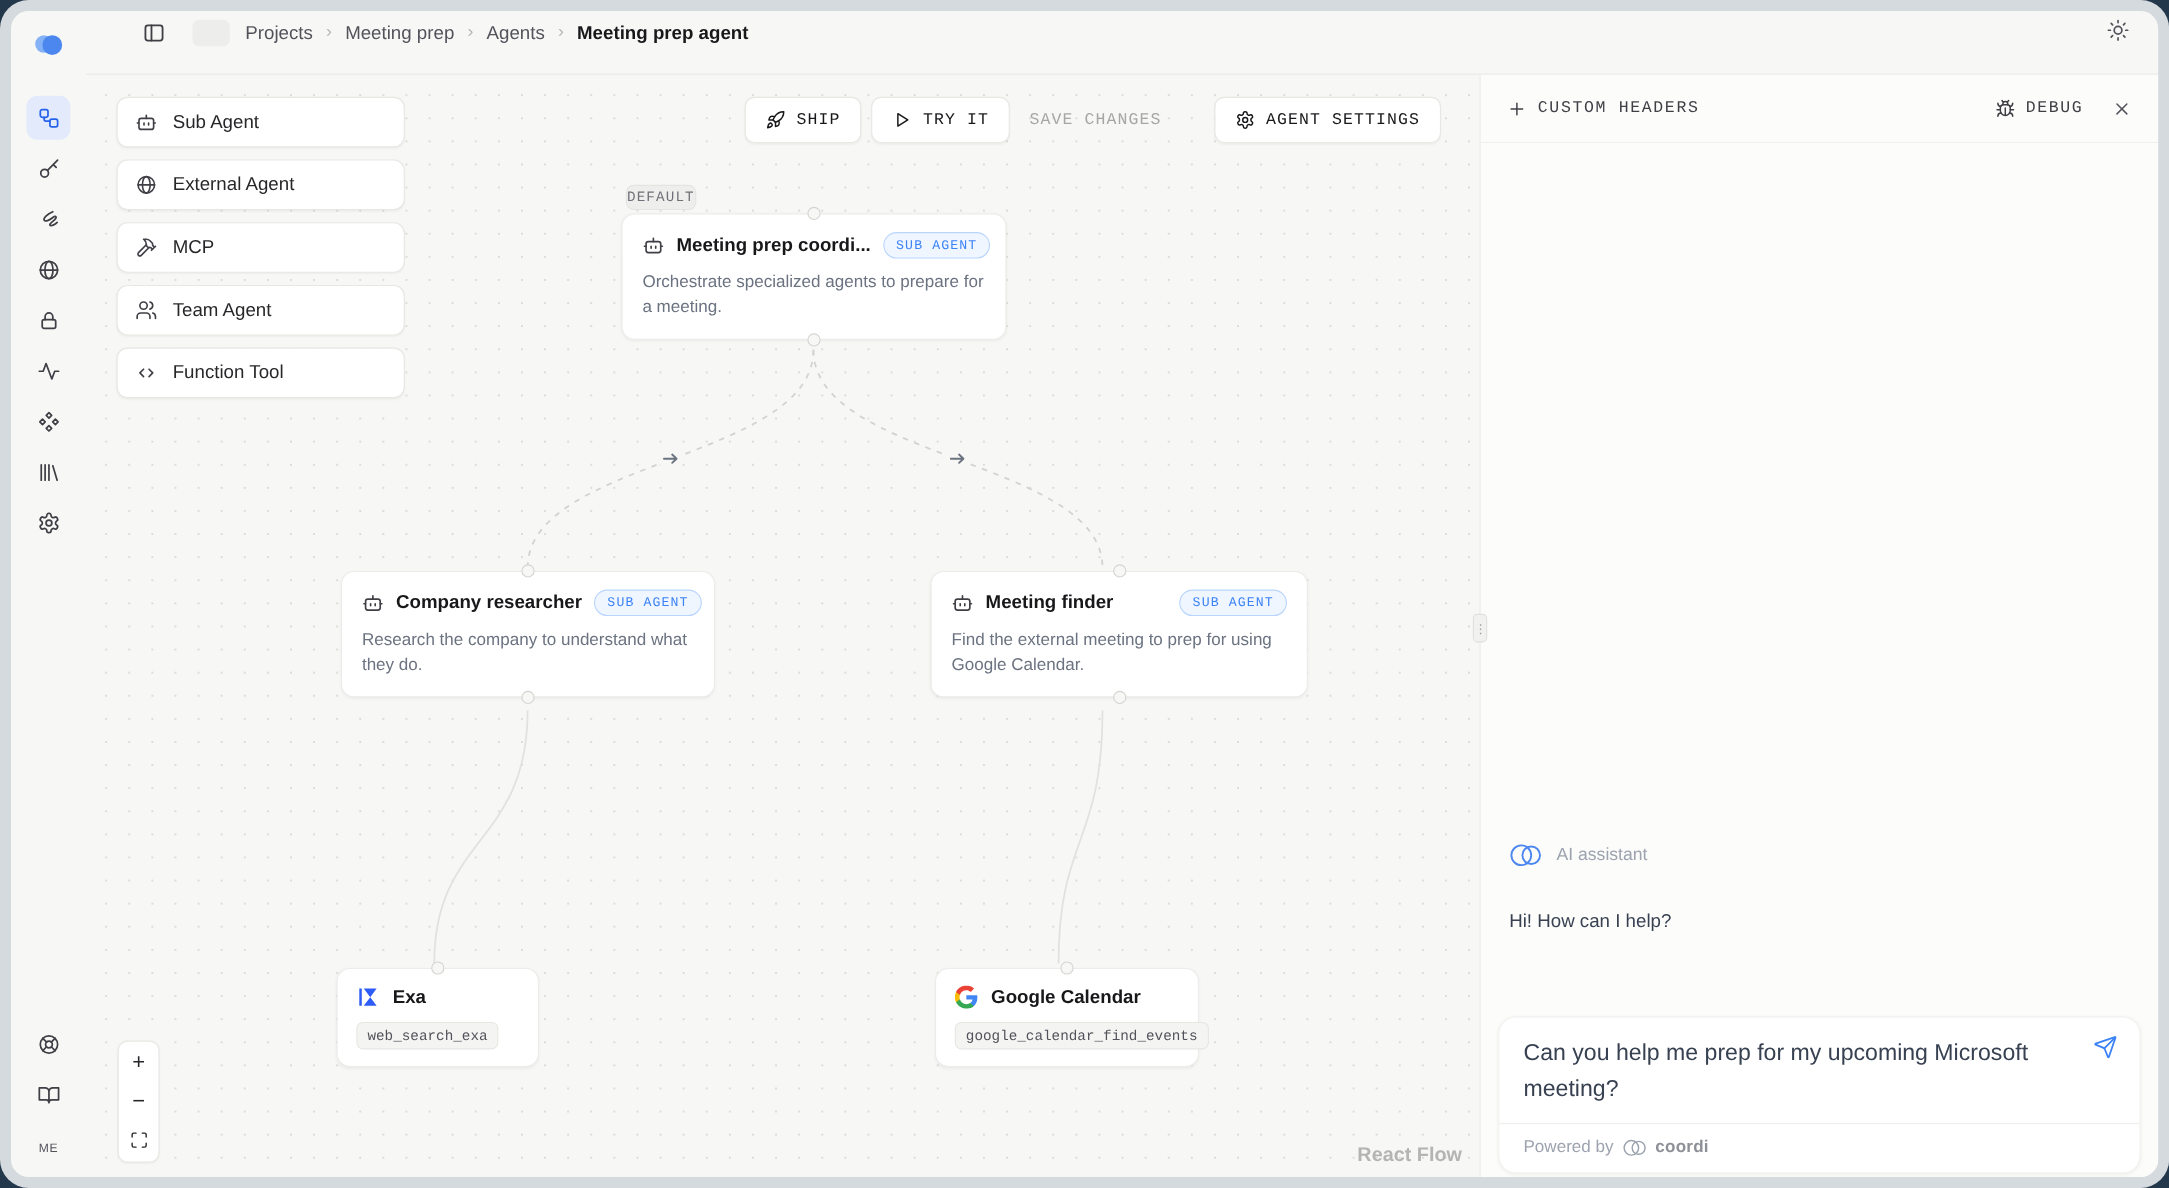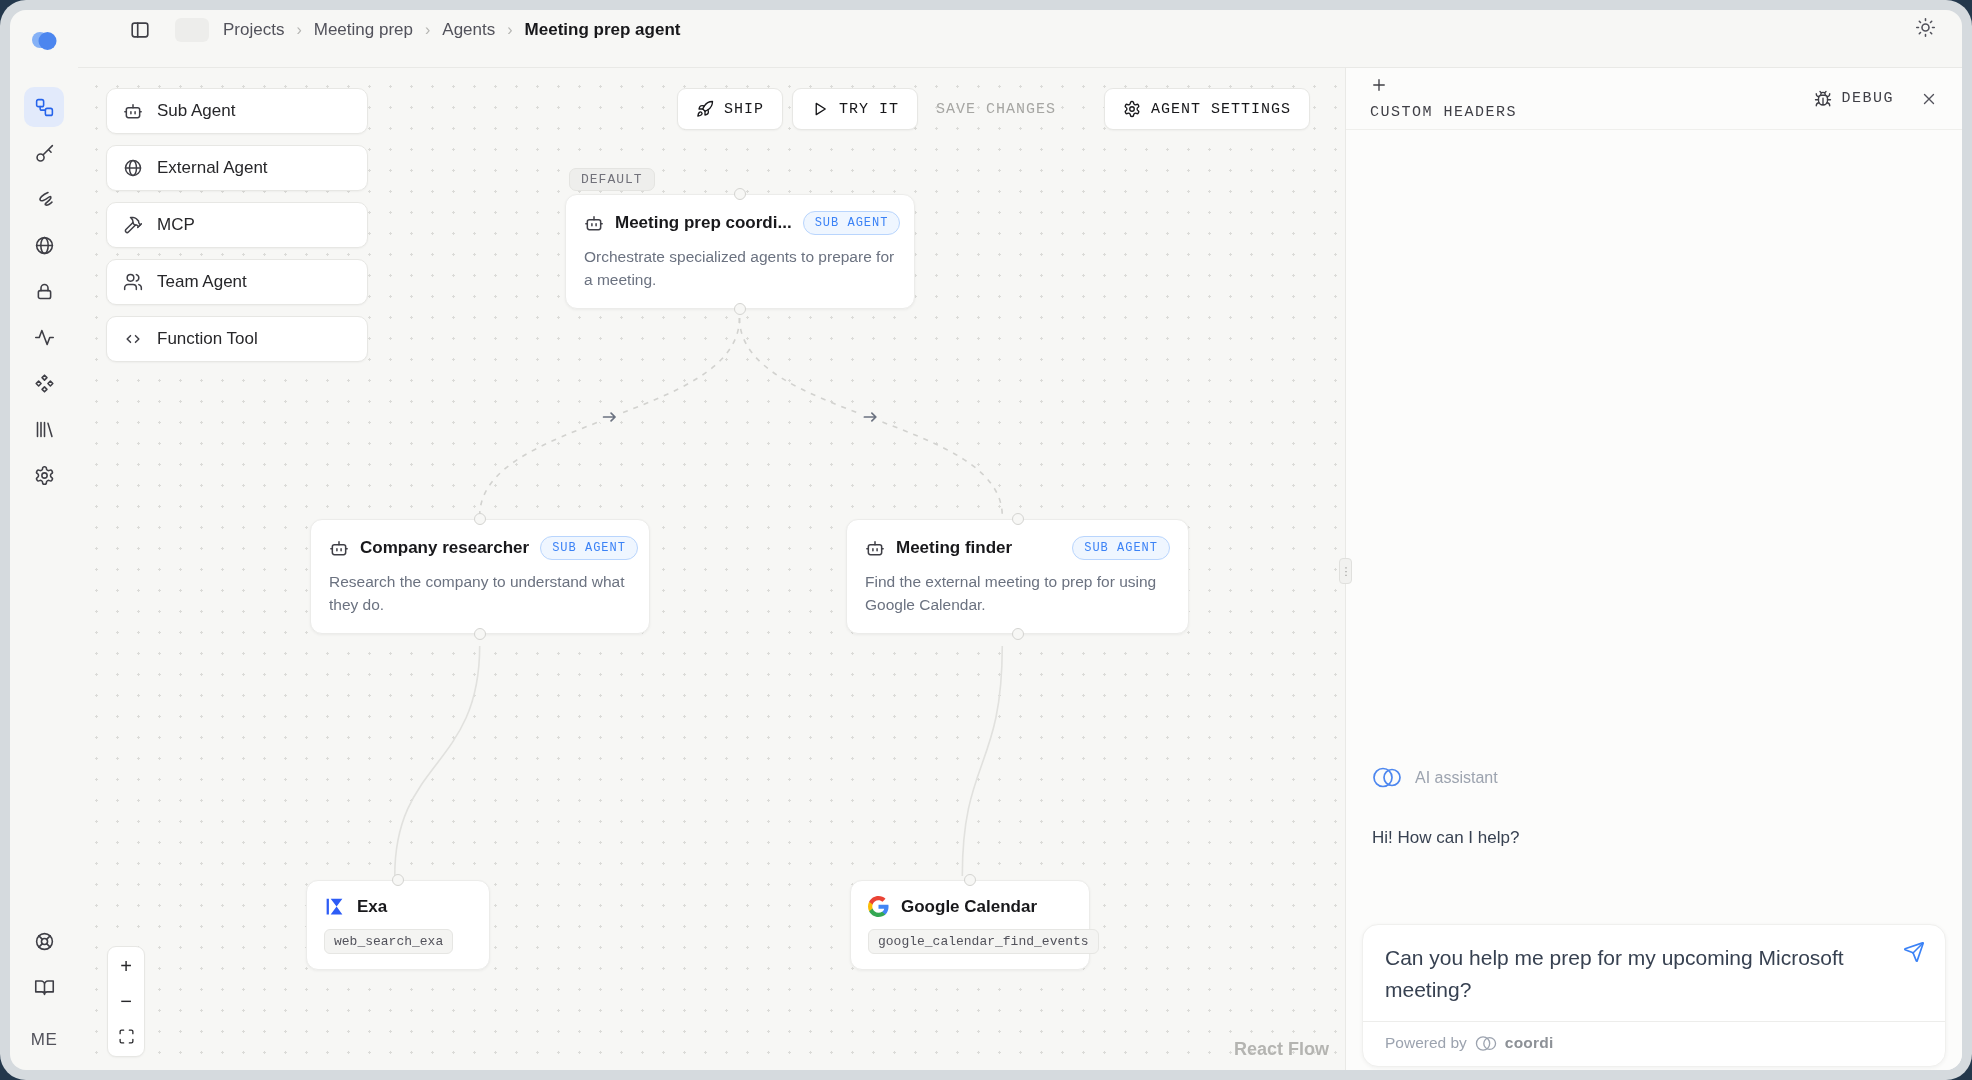--- a/index.html
+++ b/index.html
@@ -8,21 +8,21 @@
   .frame { position:absolute; inset:0; background:#d5dade; border-radius:26px; }
   .app { position:absolute; inset:10px; background:#f7f7f5; border-radius:16px; overflow:hidden; display:flex; }
 
   
   .iconbar { width:68px; flex:none; display:flex; flex-direction:column; align-items:center; padding:18px 0 20px; }
   .logo { width:30px; height:26px; margin-bottom:30px; }
   .railbtn { width:40px; height:40px; margin:3px 0; border-radius:10px; display:flex; align-items:center; justify-content:center; color:#3f3f46; cursor:pointer; }
   .railbtn svg { width:21px; height:21px; }
   .railbtn.active { background:#e2eafb; color:#2563eb; }
   .rail-spacer { flex:1; }
-  .me { font-size:17px; color:#52525b; letter-spacing:.5px; margin-top:20px; }
+  .me { font-size:11px; color:#52525b; letter-spacing:.5px; margin-top:20px; }
 
   svg.ico { fill:none; stroke:currentColor; stroke-width:1.8; stroke-linecap:round; stroke-linejoin:round; }
 
   
   .content { flex:1; display:flex; flex-direction:column; min-width:0; }
   .topbar { height:58px; flex:none; display:flex; align-items:center; padding:0 26px 18px 45px; border-bottom:1px solid #e9e9e6; }
   .panel-toggle { width:34px; height:34px; border-radius:8px; display:flex; align-items:center; justify-content:center; color:#3f3f46; cursor:pointer; }
   .crumb-skel { width:34px; height:24px; background:#ededeb; border-radius:6px; margin:0 14px 0 18px; }
   .breadcrumb { display:flex; align-items:center; gap:12px; font-size:17px; color:#52525b; }
   .breadcrumb .sep { color:#b6b6b3; font-size:16px; }
@@ -50,21 +50,21 @@
     font-family:"Liberation Mono", monospace; font-size:15px; letter-spacing:1px; color:#a6a6a3; }
 
   .node { position:absolute; background:#fff; border:1px solid #ececea; border-radius:12px; box-shadow:0 1px 3px rgba(0,0,0,.05); }
   .node-head { display:flex; align-items:center; gap:11px; padding:16px 18px 10px; }
   .node-head svg.boti { width:20px; height:20px; color:#3f3f46; flex:none; }
   .node-title { font-size:17px; font-weight:700; color:#18181b; white-space:nowrap; }
   .badge-subagent { margin-left:auto; font-family:"Liberation Mono", monospace; font-size:12px; letter-spacing:1px;
     color:#3b82f6; background:#eff6ff; border:1px solid #b9d5fd; border-radius:999px; padding:4px 11px; white-space:nowrap; }
   .node-desc { padding:0 18px 16px; font-size:15.5px; line-height:1.5; color:#6b7280; }
   .default-tab { position:absolute; font-family:"Liberation Mono", monospace; font-size:13px; letter-spacing:1px;
-    color:#71717a; background:#eeeeec; border:1px solid #e4e4e1; border-radius:7px; padding:3px 11px; }
+    color:#71717a; background:#eeeeec; border:1px solid #e4e4e1; border-radius:7px; padding:3px 0; }
   .handle { position:absolute; left:50%; width:12px; height:12px; margin-left:-6px; border-radius:50%;
     background:#f7f7f5; border:1.5px solid #d4d4d1; }
   .handle.top { top:-7px; } .handle.bottom { bottom:-7px; }
 
   .toolnode { padding:15px 17px; }
   .tool-head { display:flex; align-items:center; gap:12px; margin-bottom:12px; }
   .tool-head svg { width:21px; height:21px; flex:none; }
   .tool-title { font-size:17px; font-weight:700; color:#18181b; white-space:nowrap; }
   .tool-badge { display:inline-block; font-family:"Liberation Mono", monospace; font-size:13px; color:#52525b;
     background:#f4f4f2; border:1px solid #e6e6e3; border-radius:6px; padding:4px 9px; white-space:nowrap; }
@@ -75,21 +75,21 @@
   .zoom-btn svg { width:17px; height:17px; }
   .rf-attr { position:absolute; right:16px; bottom:10px; font-size:18px; color:#b4b4b1;font-weight:bold; }
 
   .resize-grip { position:absolute; right:-7px; top:490px; width:13px; height:26px; background:#f1f1ef; border:1px solid #e0e0dd;
     border-radius:4px; z-index:5; display:flex; align-items:center; justify-content:center; color:#9b9b98; font-size:11px; letter-spacing:-1px; cursor:col-resize; }
 
   
   .rightpanel { width:617px; flex:none; background:#fcfcfb; border-left:1px solid #e9e9e6; position:relative; }
   .rp-head { height:62px; display:flex; align-items:center; padding:0 24px; border-bottom:1px solid #efefec;
     font-family:"Liberation Mono", monospace; font-size:15px; letter-spacing:1.5px; color:#3f3f46; }
-  .rp-headers-btn { display:inline-flex; gap:10px; cursor:pointer;flex-direction:column; }
+  .rp-headers-btn { display:inline-flex; align-items:center; gap:10px; cursor:pointer; }
   .rp-right { margin-left:auto; display:inline-flex; align-items:center; gap:26px; }
   .rp-debug { display:inline-flex; align-items:center; gap:9px; cursor:pointer; }
   .rp-head svg { width:18px; height:18px; }
   .rp-close { cursor:pointer; display:flex; color:#52525b; }
 
   .assist-row { position:absolute; left:26px; top:698px; display:flex; align-items:center; gap:13px; color:#9ca3af; font-size:16px; }
   .assist-row svg { width:30px; height:23px; }
   .greeting { position:absolute; left:26px; top:760px; font-size:17px; color:#374151; }
 
   .chat-card { position:absolute; left:16px; right:16px; bottom:3px; background:#fff; border:1px solid #f0f0ee;

